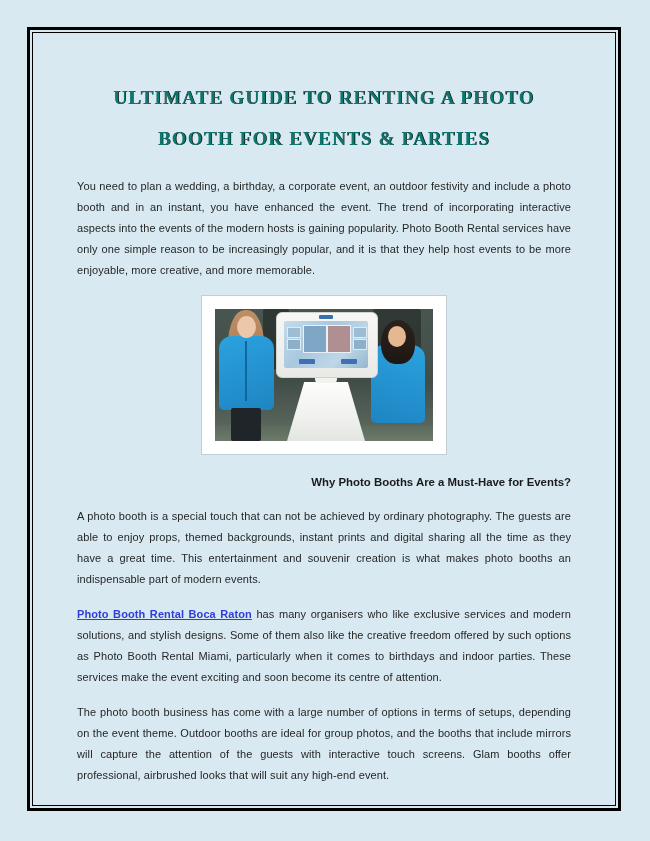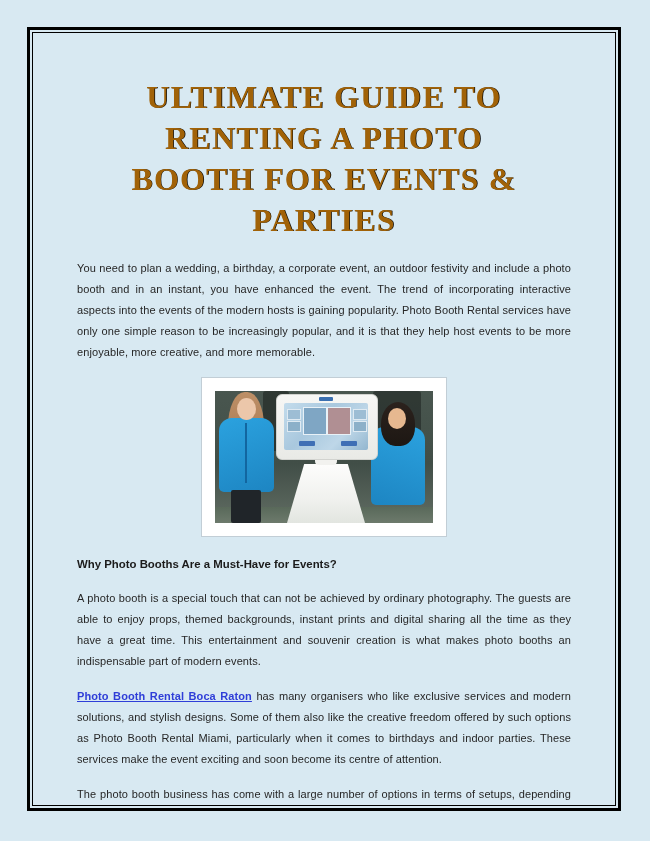--- a/index.html
+++ b/index.html
@@ -22,42 +22,43 @@
     width: 100%; height: 100%;
     box-sizing: border-box;
     overflow: hidden;
   }
   .content {
     padding: 44px 44px 0 44px;
   }
   .doc-title {
     font-family: "Liberation Serif", "DejaVu Serif", serif;
     font-weight: 700;
-    color: #a16207;
+    color: #0f766e;
     text-align: center;
-    font-size: 32px;
+    font-size: 19px;
     line-height: 41px;
     letter-spacing: 1.2px;
     margin: 0 0 17px 0;
     text-shadow: 0.6px 0 0 #0a0a0a;
   }
   p.body-text {
     font-size: 11px;
     line-height: 21px;
     color: #262626;
     text-align: justify;
     margin: 0 0 14px 0;
     letter-spacing: 0.1px;
   }
   .subheading {
     font-size: 11.4px;
     line-height: 21px;
     font-weight: 700;
     color: #1b1b1b;
     margin: 0 0 13px 0;
+    text-align: right;
   }
   a.doc-link {
     color: #2f3ed8;
     font-weight: 700;
     text-decoration: underline;
   }
   
   .photo-frame {
     width: 246px; height: 160px;
     background: #ffffff;

